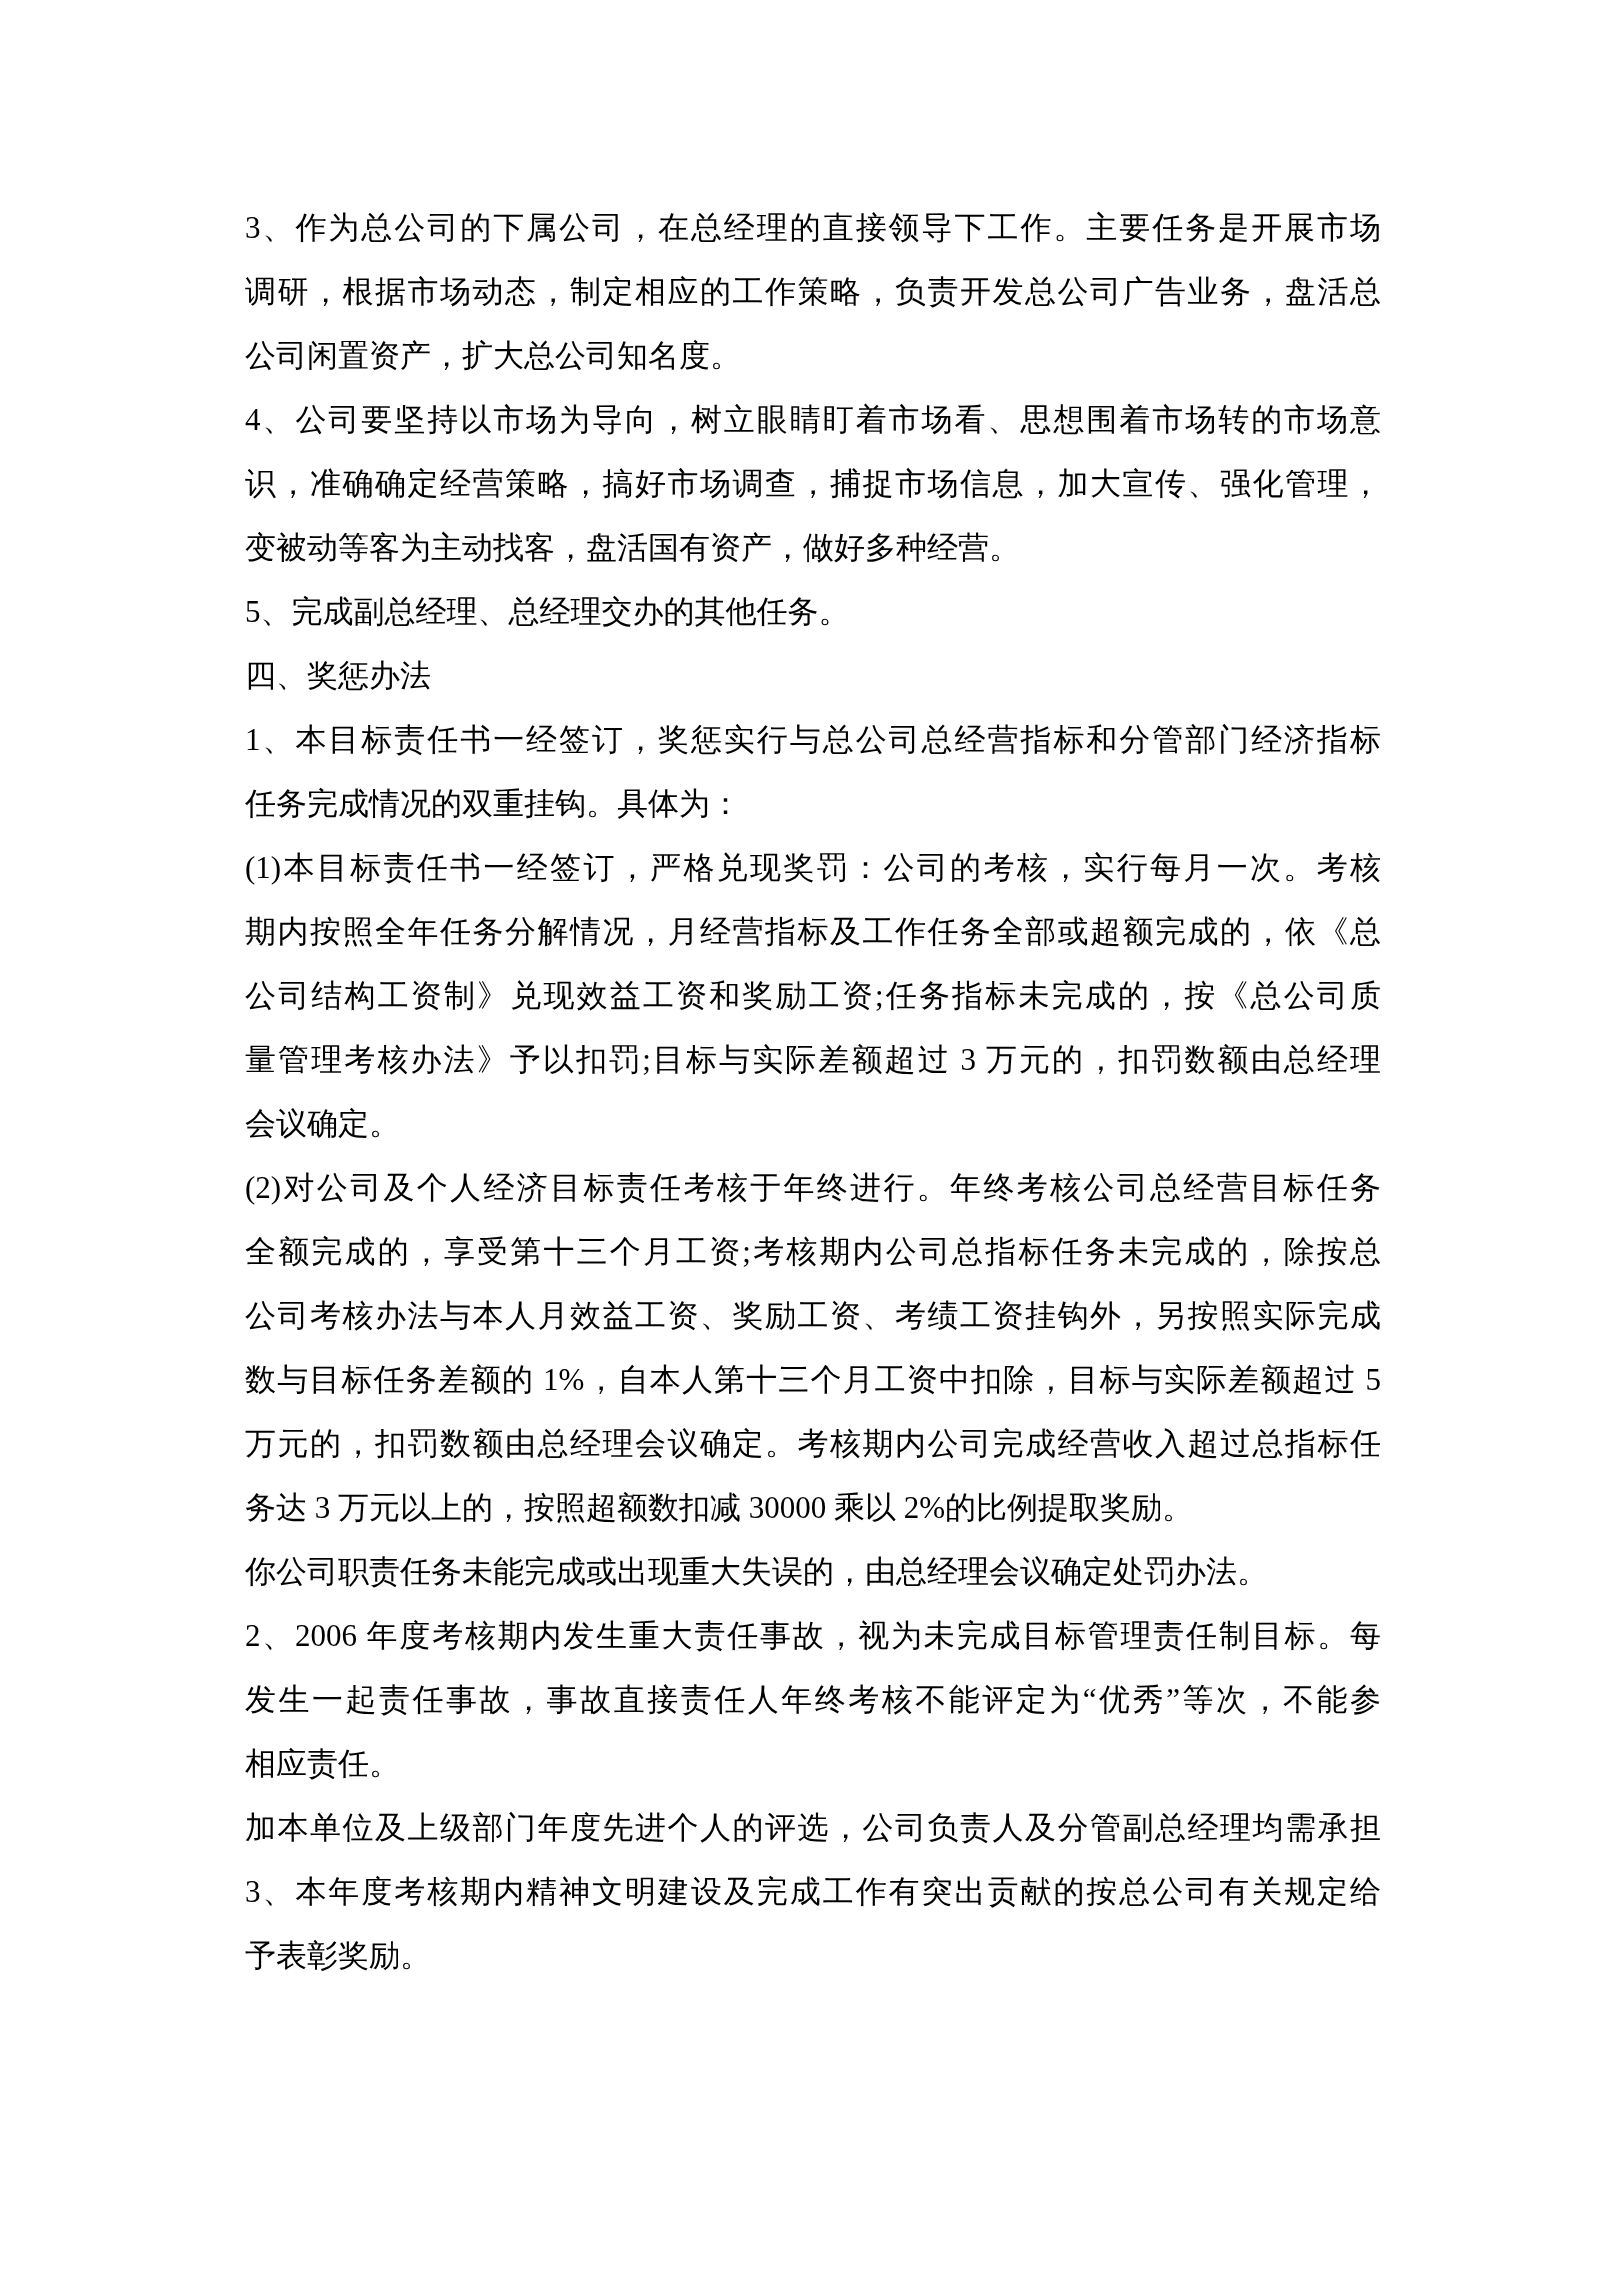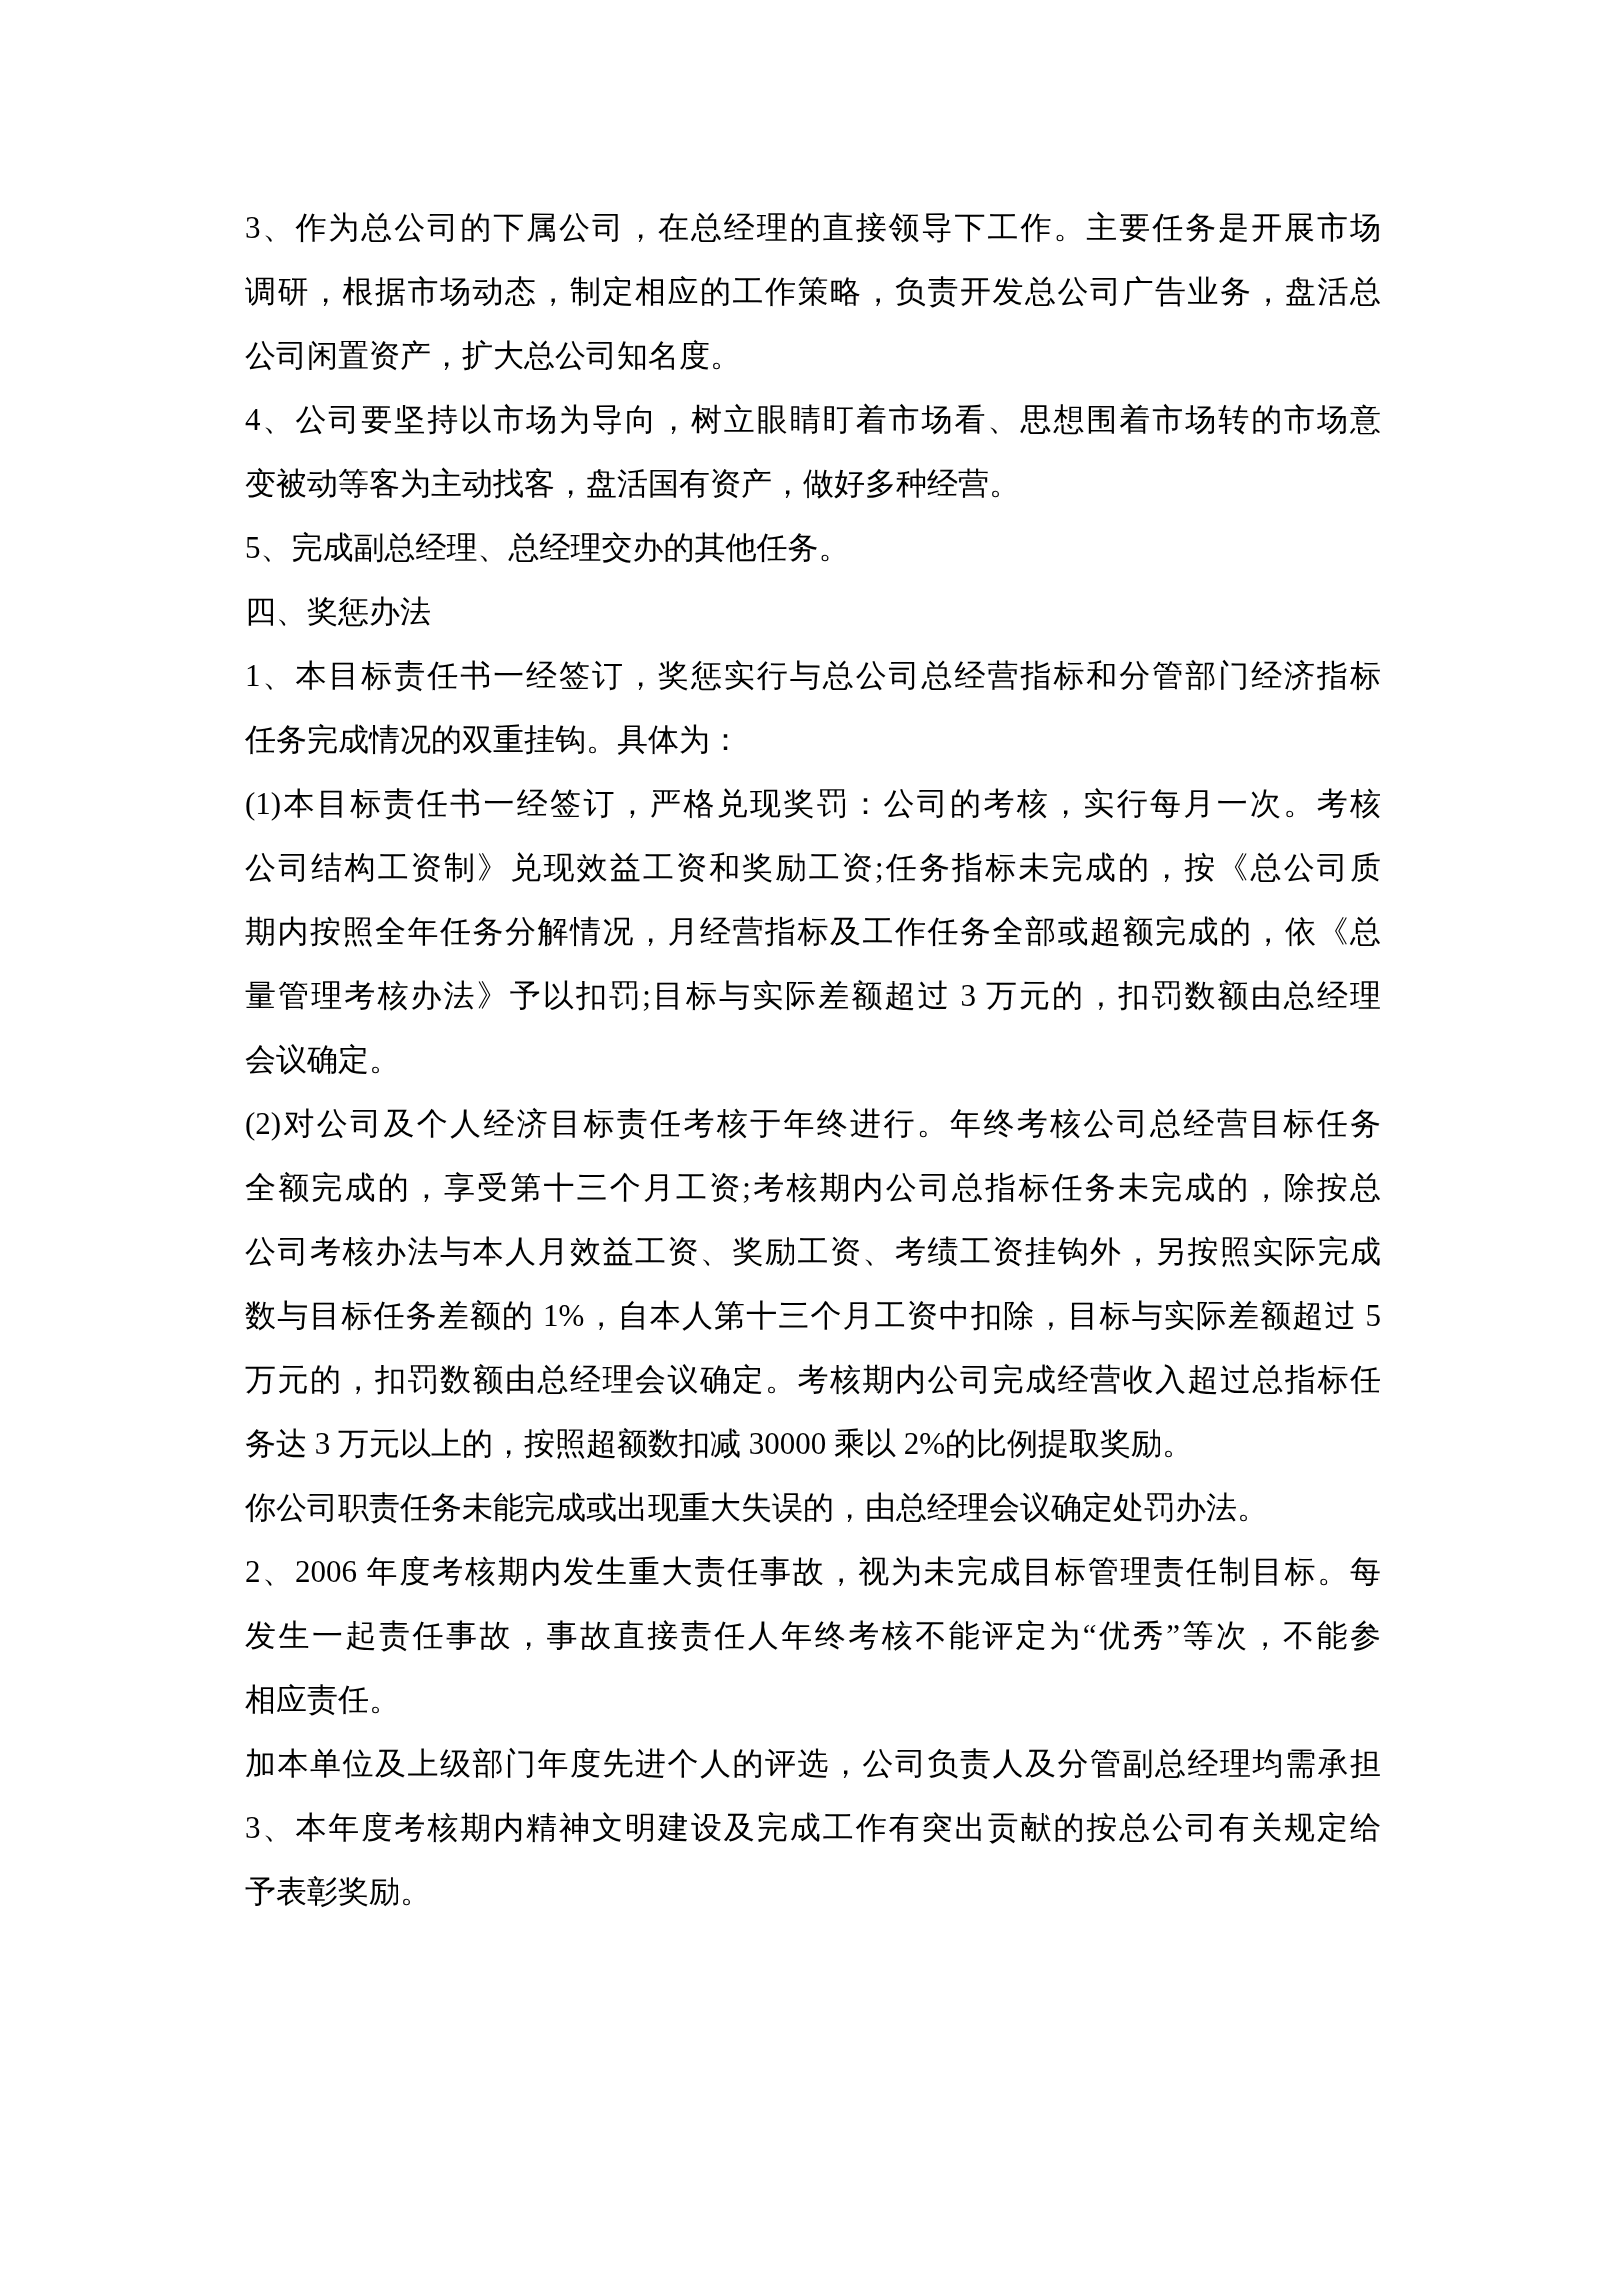--- a/index.html
+++ b/index.html
@@ -38,28 +38,29 @@
 </style>
 </head>
 <body>
 
 <div class="page">
   <div class="text-block">
     <div class="ln j">3、作为总公司的下属公司，在总经理的直接领导下工作。主要任务是开展市场</div>
     <div class="ln j">调研，根据市场动态，制定相应的工作策略，负责开发总公司广告业务，盘活总</div>
     <div class="ln e">公司闲置资产，扩大总公司知名度。</div>
     <div class="ln j">4、公司要坚持以市场为导向，树立眼睛盯着市场看、思想围着市场转的市场意</div>
+    <div class="ln j">识，准确确定经营策略，搞好市场调查，捕捉市场信息，加大宣传、强化管理，</div>
     <div class="ln e">变被动等客为主动找客，盘活国有资产，做好多种经营。</div>
     <div class="ln e">5、完成副总经理、总经理交办的其他任务。</div>
     <div class="ln e">四、奖惩办法</div>
     <div class="ln j">1、本目标责任书一经签订，奖惩实行与总公司总经营指标和分管部门经济指标</div>
     <div class="ln e">任务完成情况的双重挂钩。具体为：</div>
     <div class="ln j">(1)本目标责任书一经签订，严格兑现奖罚：公司的考核，实行每月一次。考核</div>
+    <div class="ln j">期内按照全年任务分解情况，月经营指标及工作任务全部或超额完成的，依《总</div>
     <div class="ln j">公司结构工资制》兑现效益工资和奖励工资;任务指标未完成的，按《总公司质</div>
-    <div class="ln j">期内按照全年任务分解情况，月经营指标及工作任务全部或超额完成的，依《总</div>
     <div class="ln j">量管理考核办法》予以扣罚;目标与实际差额超过 3 万元的，扣罚数额由总经理</div>
     <div class="ln e">会议确定。</div>
     <div class="ln j">(2)对公司及个人经济目标责任考核于年终进行。年终考核公司总经营目标任务</div>
     <div class="ln j">全额完成的，享受第十三个月工资;考核期内公司总指标任务未完成的，除按总</div>
     <div class="ln j">公司考核办法与本人月效益工资、奖励工资、考绩工资挂钩外，另按照实际完成</div>
     <div class="ln j">数与目标任务差额的 1%，自本人第十三个月工资中扣除，目标与实际差额超过 5</div>
     <div class="ln j">万元的，扣罚数额由总经理会议确定。考核期内公司完成经营收入超过总指标任</div>
     <div class="ln e">务达 3 万元以上的，按照超额数扣减 30000 乘以 2%的比例提取奖励。</div>
     <div class="ln e">你公司职责任务未能完成或出现重大失误的，由总经理会议确定处罚办法。</div>
     <div class="ln j">2、2006 年度考核期内发生重大责任事故，视为未完成目标管理责任制目标。每</div>

